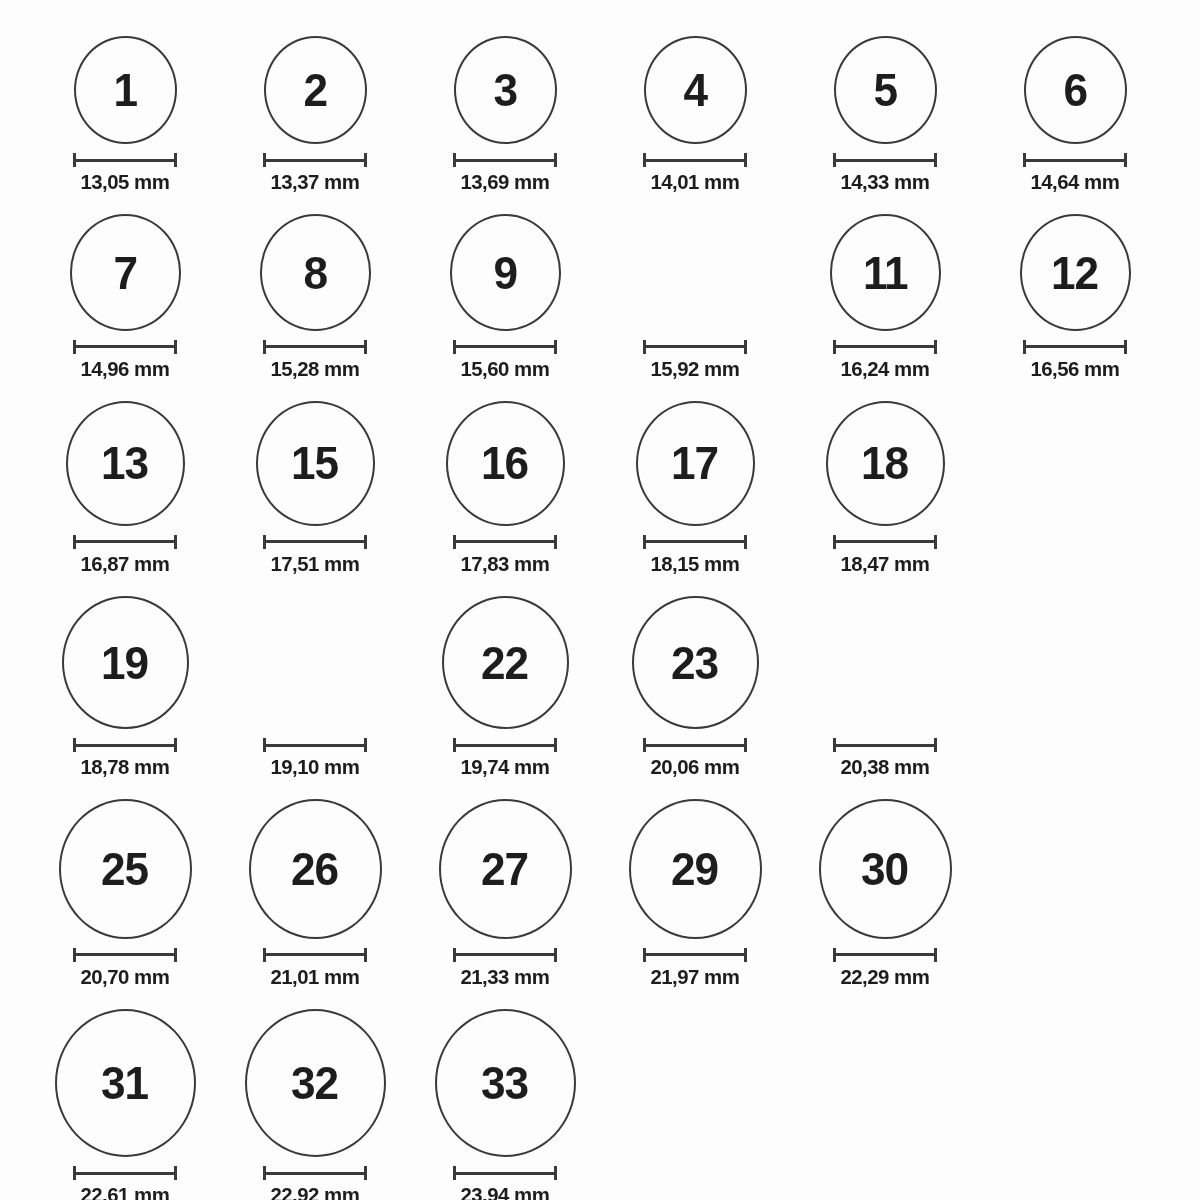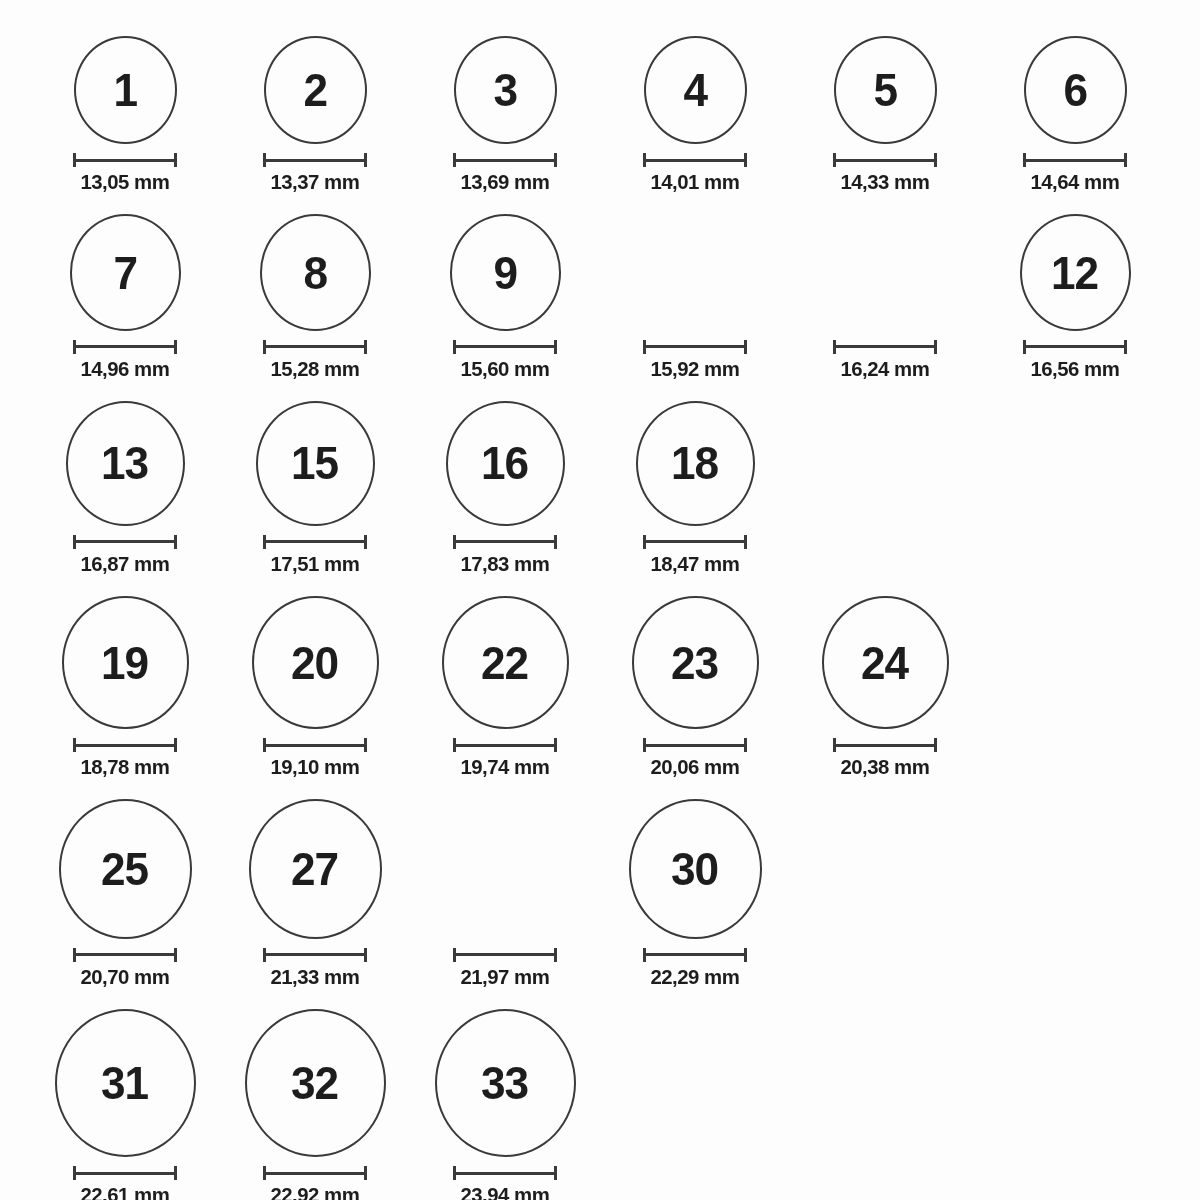--- a/index.html
+++ b/index.html
@@ -205,20 +205,23 @@
   <div class="cell">
     <div class="measure">
       <span class="tick left"></span>
       <span class="bar"></span>
       <span class="tick right"></span>
     </div>
     <div class="dia-label">15,92 mm</div>
   </div>
 
   <div class="cell">
+    <div class="ring-circle">
+      <span class="ring-num">11</span>
+    </div>
     <div class="measure">
       <span class="tick left"></span>
       <span class="bar"></span>
       <span class="tick right"></span>
     </div>
     <div class="dia-label">16,24 mm</div>
   </div>
 
   <div class="cell">
     <div class="ring-circle">
@@ -263,20 +266,31 @@
       <span class="ring-num">16</span>
     </div>
     <div class="measure">
       <span class="tick left"></span>
       <span class="bar"></span>
       <span class="tick right"></span>
     </div>
     <div class="dia-label">17,83 mm</div>
   </div>
 
+  <div class="cell">
+    <div class="ring-circle">
+      <span class="ring-num">17</span>
+    </div>
+    <div class="measure">
+      <span class="tick left"></span>
+      <span class="bar"></span>
+      <span class="tick right"></span>
+    </div>
+    <div class="dia-label">18,15 mm</div>
+  </div>
 
   <div class="cell">
     <div class="ring-circle">
       <span class="ring-num">18</span>
     </div>
     <div class="measure">
       <span class="tick left"></span>
       <span class="bar"></span>
       <span class="tick right"></span>
     </div>
@@ -290,23 +304,20 @@
     </div>
     <div class="measure">
       <span class="tick left"></span>
       <span class="bar"></span>
       <span class="tick right"></span>
     </div>
     <div class="dia-label">18,78 mm</div>
   </div>
 
   <div class="cell">
-    <div class="ring-circle">
-      <span class="ring-num">20</span>
-    </div>
     <div class="measure">
       <span class="tick left"></span>
       <span class="bar"></span>
       <span class="tick right"></span>
     </div>
     <div class="dia-label">19,10 mm</div>
   </div>
 
 
   <div class="cell">
@@ -327,23 +338,20 @@
     </div>
     <div class="measure">
       <span class="tick left"></span>
       <span class="bar"></span>
       <span class="tick right"></span>
     </div>
     <div class="dia-label">20,06 mm</div>
   </div>
 
   <div class="cell">
-    <div class="ring-circle">
-      <span class="ring-num">24</span>
-    </div>
     <div class="measure">
       <span class="tick left"></span>
       <span class="bar"></span>
       <span class="tick right"></span>
     </div>
     <div class="dia-label">20,38 mm</div>
   </div>
 </div>
     <div class="size-row r4">
   <div class="cell">
@@ -351,35 +359,49 @@
       <span class="ring-num">25</span>
     </div>
     <div class="measure">
       <span class="tick left"></span>
       <span class="bar"></span>
       <span class="tick right"></span>
     </div>
     <div class="dia-label">20,70 mm</div>
   </div>
 
+  <div class="cell">
+    <div class="ring-circle">
+      <span class="ring-num">26</span>
+    </div>
+    <div class="measure">
+      <span class="tick left"></span>
+      <span class="bar"></span>
+      <span class="tick right"></span>
+    </div>
+    <div class="dia-label">21,01 mm</div>
+  </div>
 
   <div class="cell">
     <div class="ring-circle">
       <span class="ring-num">27</span>
     </div>
     <div class="measure">
       <span class="tick left"></span>
       <span class="bar"></span>
       <span class="tick right"></span>
     </div>
     <div class="dia-label">21,33 mm</div>
   </div>
 
 
   <div class="cell">
+    <div class="ring-circle">
+      <span class="ring-num">29</span>
+    </div>
     <div class="measure">
       <span class="tick left"></span>
       <span class="bar"></span>
       <span class="tick right"></span>
     </div>
     <div class="dia-label">21,97 mm</div>
   </div>
 
   <div class="cell">
     <div class="ring-circle">

